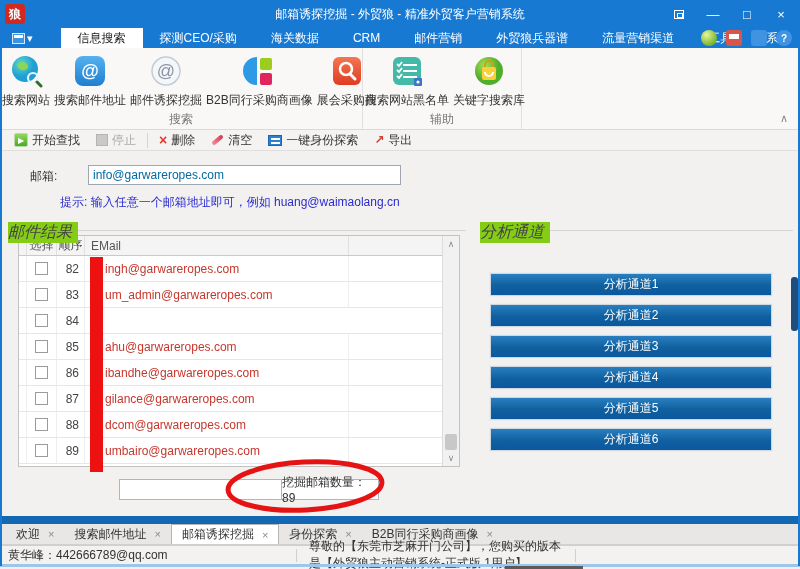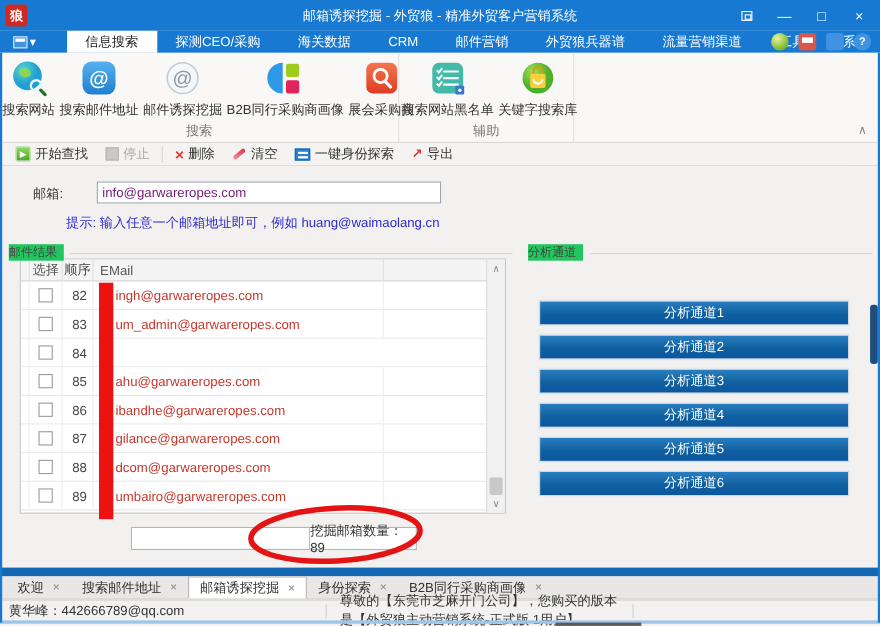--- a/index.html
+++ b/index.html
@@ -51,24 +51,24 @@
   .ico-stop { width:12px; height:12px; background:#c9c9c9; border:1px solid #b4b4b4; }
   .ico-del { color:#e23b2e; font-weight:bold; font-size:14px; line-height:12px; }
   .ico-clear { width:13px; height:4px; background:linear-gradient(90deg,#f08f9d,#d8354d); transform:rotate(-40deg); border-radius:2px; }
   .ico-card { width:14px; height:11px; background:#2d7fd0; border:1px solid #1d66ad; position:relative; }
   .ico-card::after { content:""; position:absolute; left:2px; top:2px; width:9px; height:2px; background:#fff; box-shadow:0 4px 0 #fff; }
   .ico-export { color:#d23b2e; font-weight:bold; font-size:12px; }
 
   
   .content { position:absolute; left:0; top:151px; width:772px; height:365px; background:#f2f1ef; }
   .email-label { position:absolute; left:30px; top:17px; font-size:12px; color:#333; }
-  .email-input { position:absolute; left:88px; top:14px; width:313px; height:20px; border:1px solid #9fa8b0; background:#fff; font-size:12px; color:#701a75; padding:0 4px; font-family:"Liberation Sans","DejaVu Sans",sans-serif; }
+  .email-input { position:absolute; left:88px; top:14px; width:313px; height:20px; border:1px solid #9fa8b0; background:#fff; font-size:12px; color:#0369a1; padding:0 4px; font-family:"Liberation Sans","DejaVu Sans",sans-serif; }
   .hint { position:absolute; left:60px; top:43px; font-size:12px; color:#2a2ad0; }
 
-  .section-label { position:absolute; top:71px; font-size:11px; color:#444; background:#22c55e; padding-right:6px; z-index:2; }
+  .section-label { position:absolute; top:71px; font-size:16px; color:#444; background:#84cc16; padding-right:6px; z-index:2;font-style:italic; }
   .sec-line { position:absolute; top:79px; height:1px; background:#d5d5d5; }
 
   
   .grid-box { position:absolute; left:18px; top:84px; width:442px; height:232px; background:#fff; border:1px solid #c2c2c2;padding-left:44px; }
   .grid-scroll { position:absolute; right:0; top:0; width:17px; height:100%; background:#f1f1f1; border-left:1px solid #dcdcdc; }
   .scroll-arrow { position:absolute; left:0; width:16px; height:16px; display:flex; align-items:center; justify-content:center; color:#8a8a8a; font-size:9px; }
   .scroll-thumb { position:absolute; left:2px; width:12px; background:#c8c8c8; border-radius:2px; }
   .grid { position:absolute; left:0; top:0; right:17px; }
   .g-header { display:flex; height:20px; background:#f4f4f4; border-bottom:1px solid #c9c9c9; }
   .g-h-cell { font-size:12px; color:#555; display:flex; align-items:center; border-right:1px solid #e0e0e0; }

